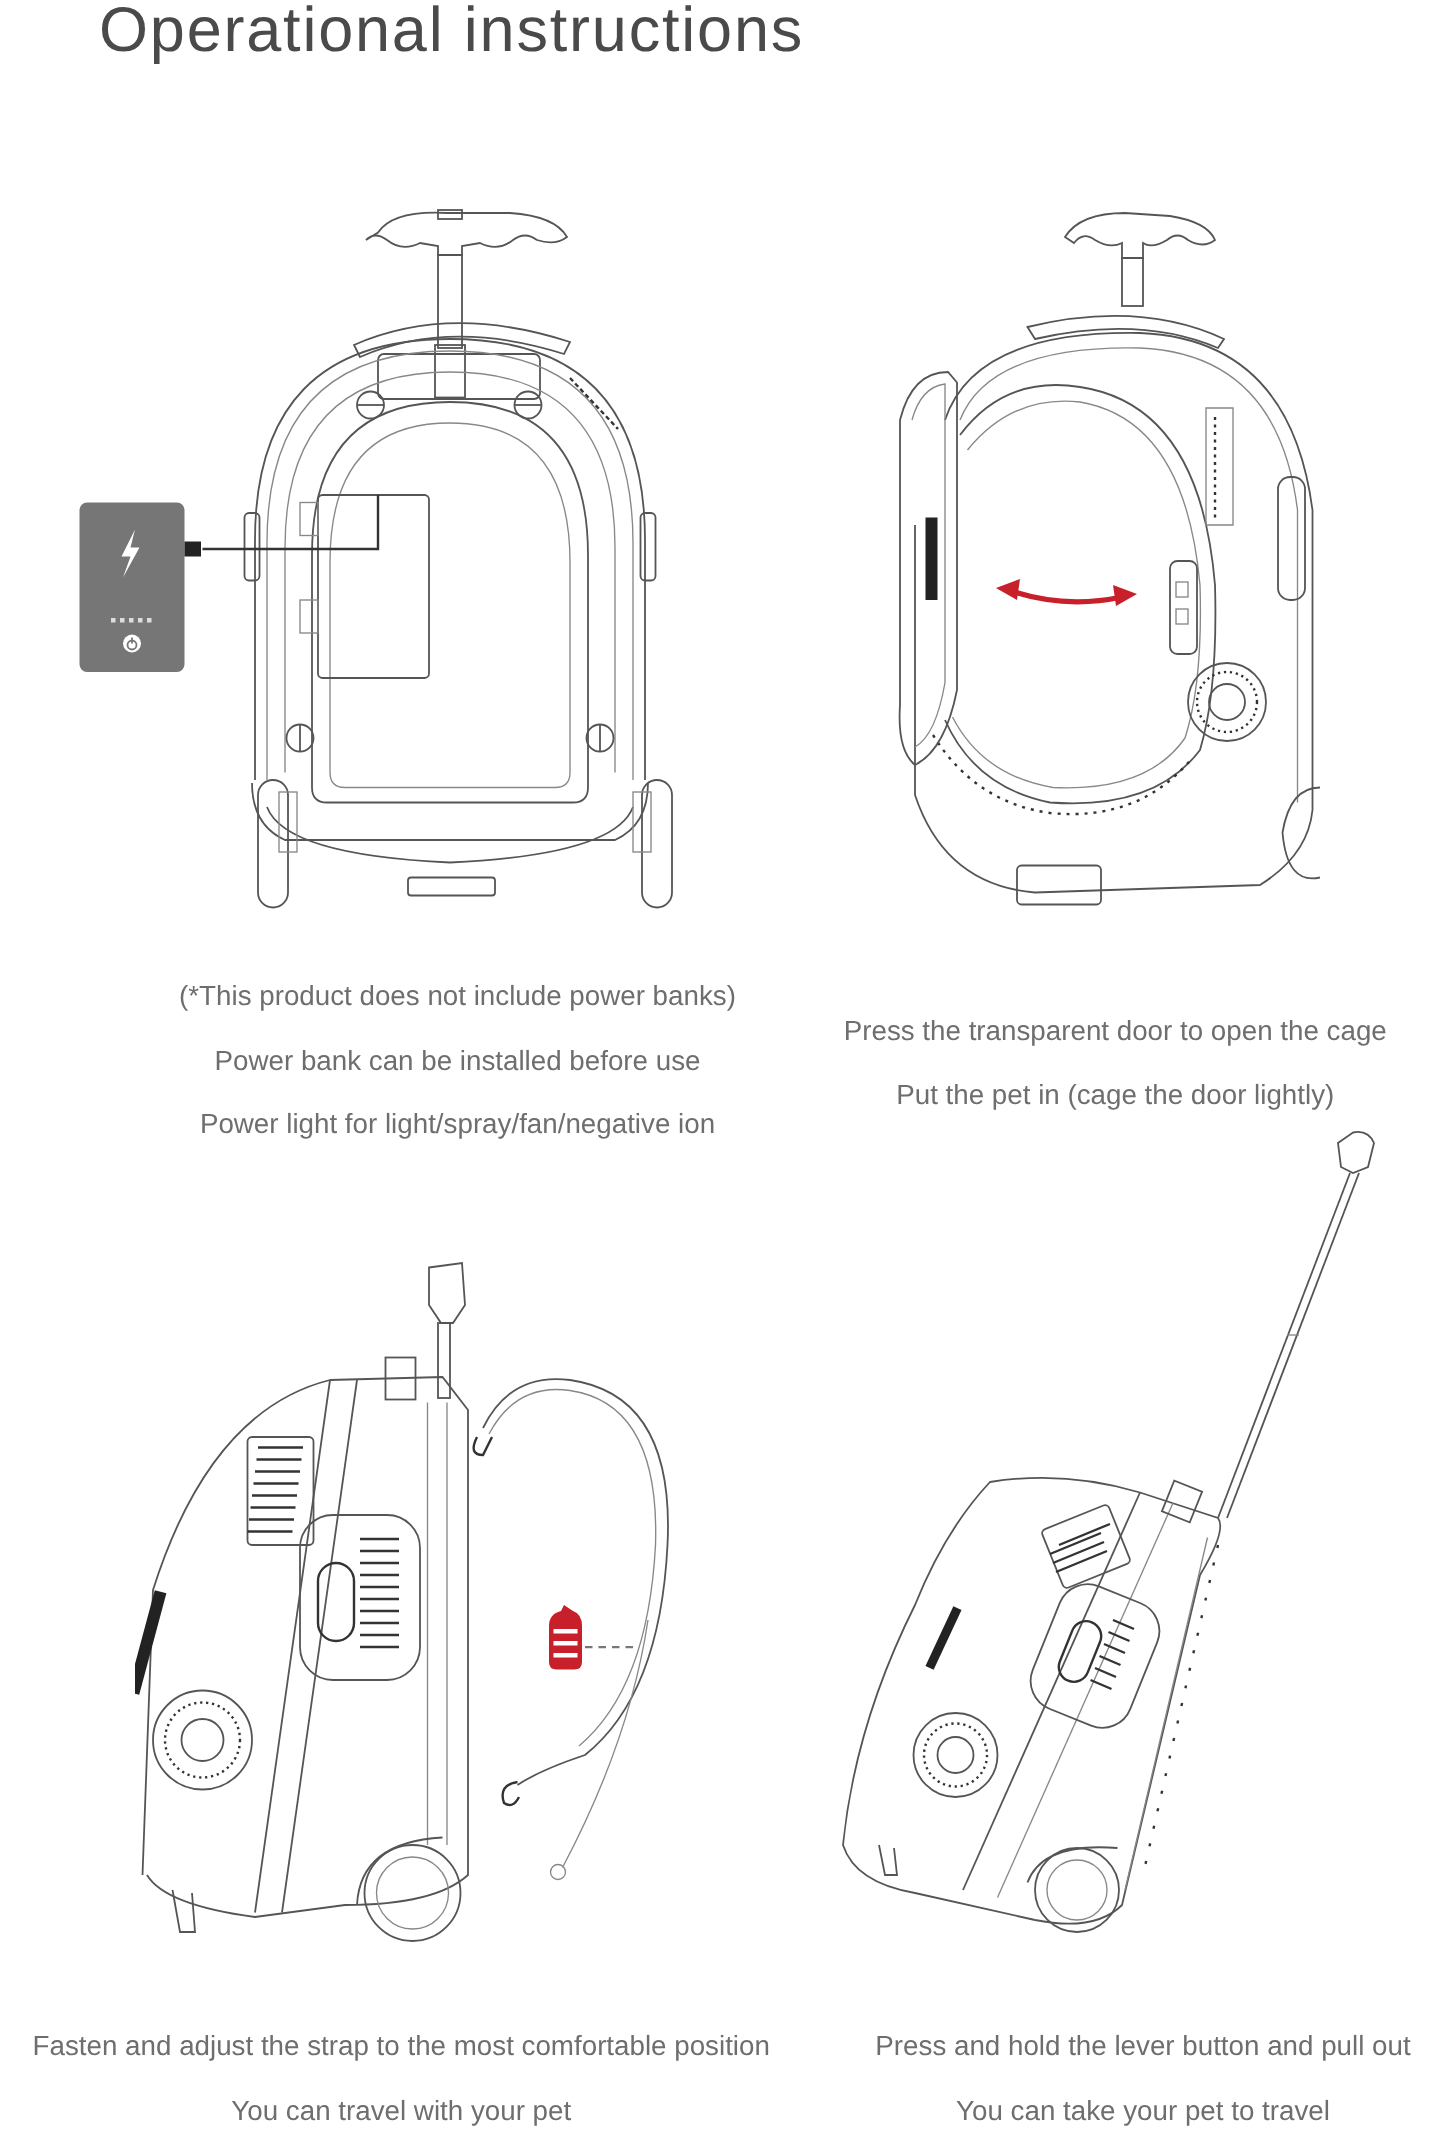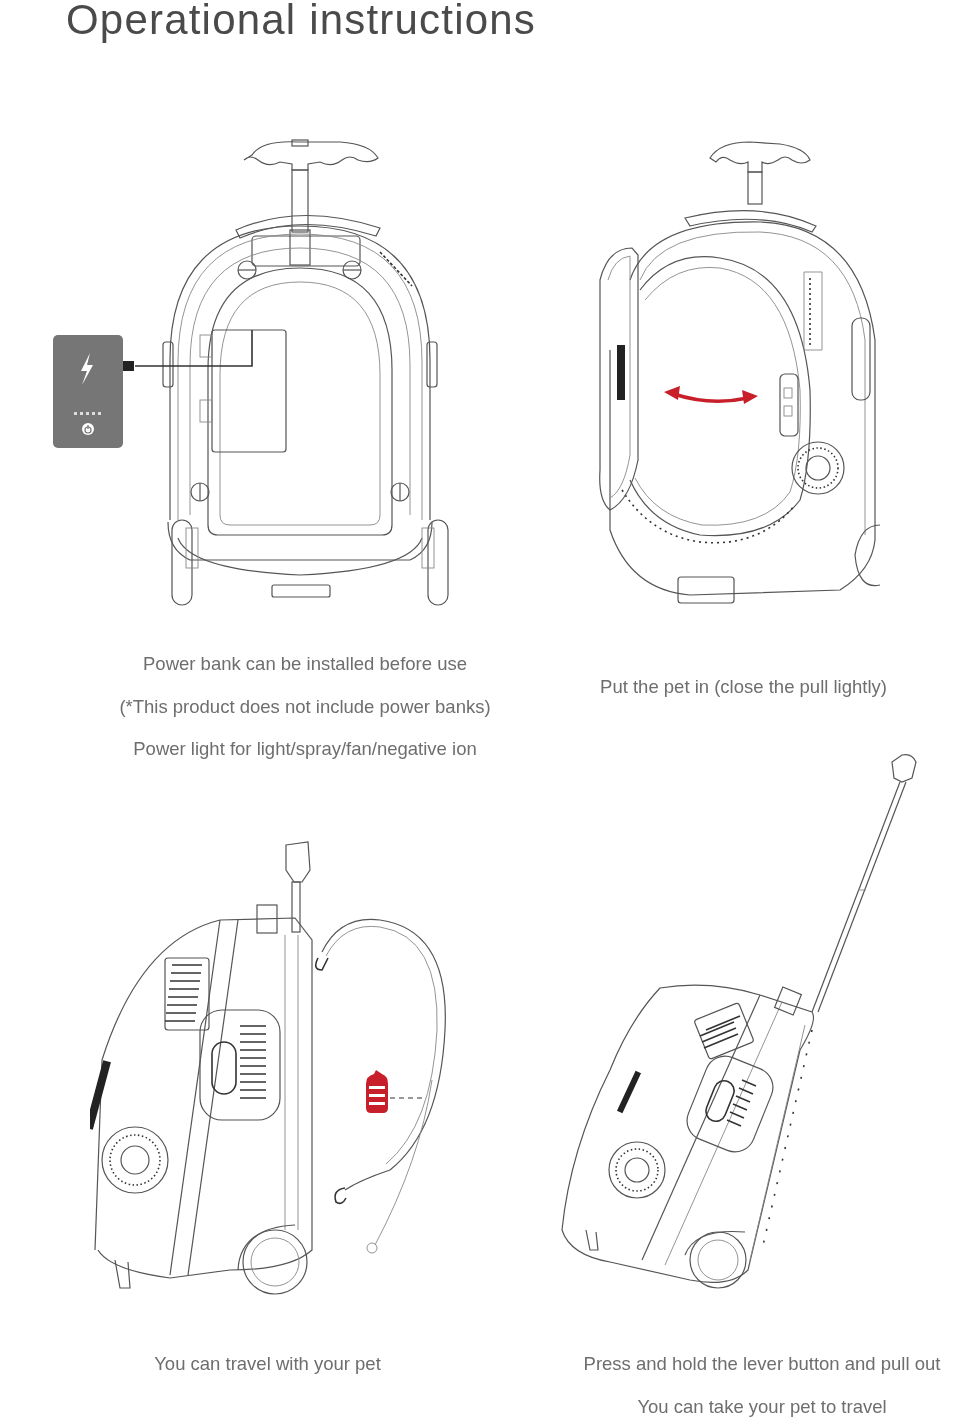--- a/index.html
+++ b/index.html
@@ -82,22 +82,22 @@
     <g>
       <circle cx="35" cy="94" r="6" fill="#ffffff"></circle>
       <circle cx="35" cy="95" r="3" fill="none" stroke="#767676" stroke-width="1.2"></circle>
       <line x1="35" y1="90" x2="35" y2="94" stroke="#767676" stroke-width="1.2"></line>
     </g>
   </svg>
 </div>
 <div style="position:absolute; left:123px; top:361px; width:11px; height:10px; background:#222;"></div>
 
 <div class="caption" style="left:90px; top:652px; width:430px;">
+  <div>(*This product does not include power banks)</div>
   <div>Power bank can be installed before use</div>
-  <div>(*This product does not include power banks)</div>
   <div>Power light for light/spray/fan/negative ion</div>
 </div>
 
 <div class="panel" style="left:590px; top:130px; width:310px; height:480px;">
   <svg width="310" height="480" viewBox="0 0 310 480">
 
     <path class="ln" d="M120,28 Q130,12 160,12 L190,14 Q215,18 220,30 Q212,36 202,30 Q195,24 188,30 Q178,36 172,32 L172,42 L158,42 L158,32 Q150,36 140,30 Q132,24 126,32 Z"></path>
     <rect class="ln" x="158" y="42" width="14" height="32"></rect>
     <path class="ln" d="M95,88 Q170,70 226,96 L222,102 Q170,80 100,96 Z"></path>
 
@@ -132,21 +132,22 @@
 
     <g>
       <path d="M84,264 Q120,276 158,268" fill="none" stroke="#c8202a" stroke-width="3.5"></path>
       <polygon points="74,262 90,256 88,270" fill="#c8202a"></polygon>
       <polygon points="168,266 152,260 154,274" fill="#c8202a"></polygon>
     </g>
   </svg>
 </div>
 
 <div class="caption" style="left:530px; top:675px; width:427px;">
-  <div>Put the pet in (close the pull lightly)</div>
+  <div>Press the transparent door to open the cage</div>
+  <div>Put the pet in (cage the door lightly)</div>
 </div>
 
 <div class="panel" style="left:90px; top:830px; width:370px; height:470px;">
   <svg width="370" height="470" viewBox="0 0 370 470">
 
     <path class="ln" d="M196,15 L218,12 L220,40 L212,52 L204,52 L196,40 Z"></path>
     <rect class="ln" x="202" y="52" width="8" height="50"></rect>
 
     <rect class="ln" x="167" y="75" width="20" height="28"></rect>
 
@@ -190,20 +191,21 @@
     <g>
       <path d="M276,254 Q276,246 284,244 L286,240 L292,244 Q298,246 298,254 L298,278 Q298,283 293,283 L281,283 Q276,283 276,278 Z" fill="#c8202a"></path>
       <rect x="279" y="256" width="16" height="3" fill="#ffffff"></rect>
       <rect x="279" y="264" width="16" height="3" fill="#ffffff"></rect>
       <rect x="279" y="272" width="16" height="3" fill="#ffffff"></rect>
     </g>
   </svg>
 </div>
 
 <div class="caption" style="left:0px; top:1352px; width:535px;">
+  <div>Fasten and adjust the strap to the most comfortable position</div>
   <div>You can travel with your pet</div>
 </div>
 
 <div class="panel" style="left:550px; top:750px; width:380px; height:550px;">
   <svg width="380" height="550" viewBox="0 0 380 550">
 
     <path class="ln" d="M352,5 Q362,3 366,12 L362,28 L352,32 L344,28 L342,12 Z"></path>
 
     <line class="ln" x1="350" y1="32" x2="262" y2="262"></line>
     <line class="ln" x1="356" y1="32" x2="268" y2="262"></line>

